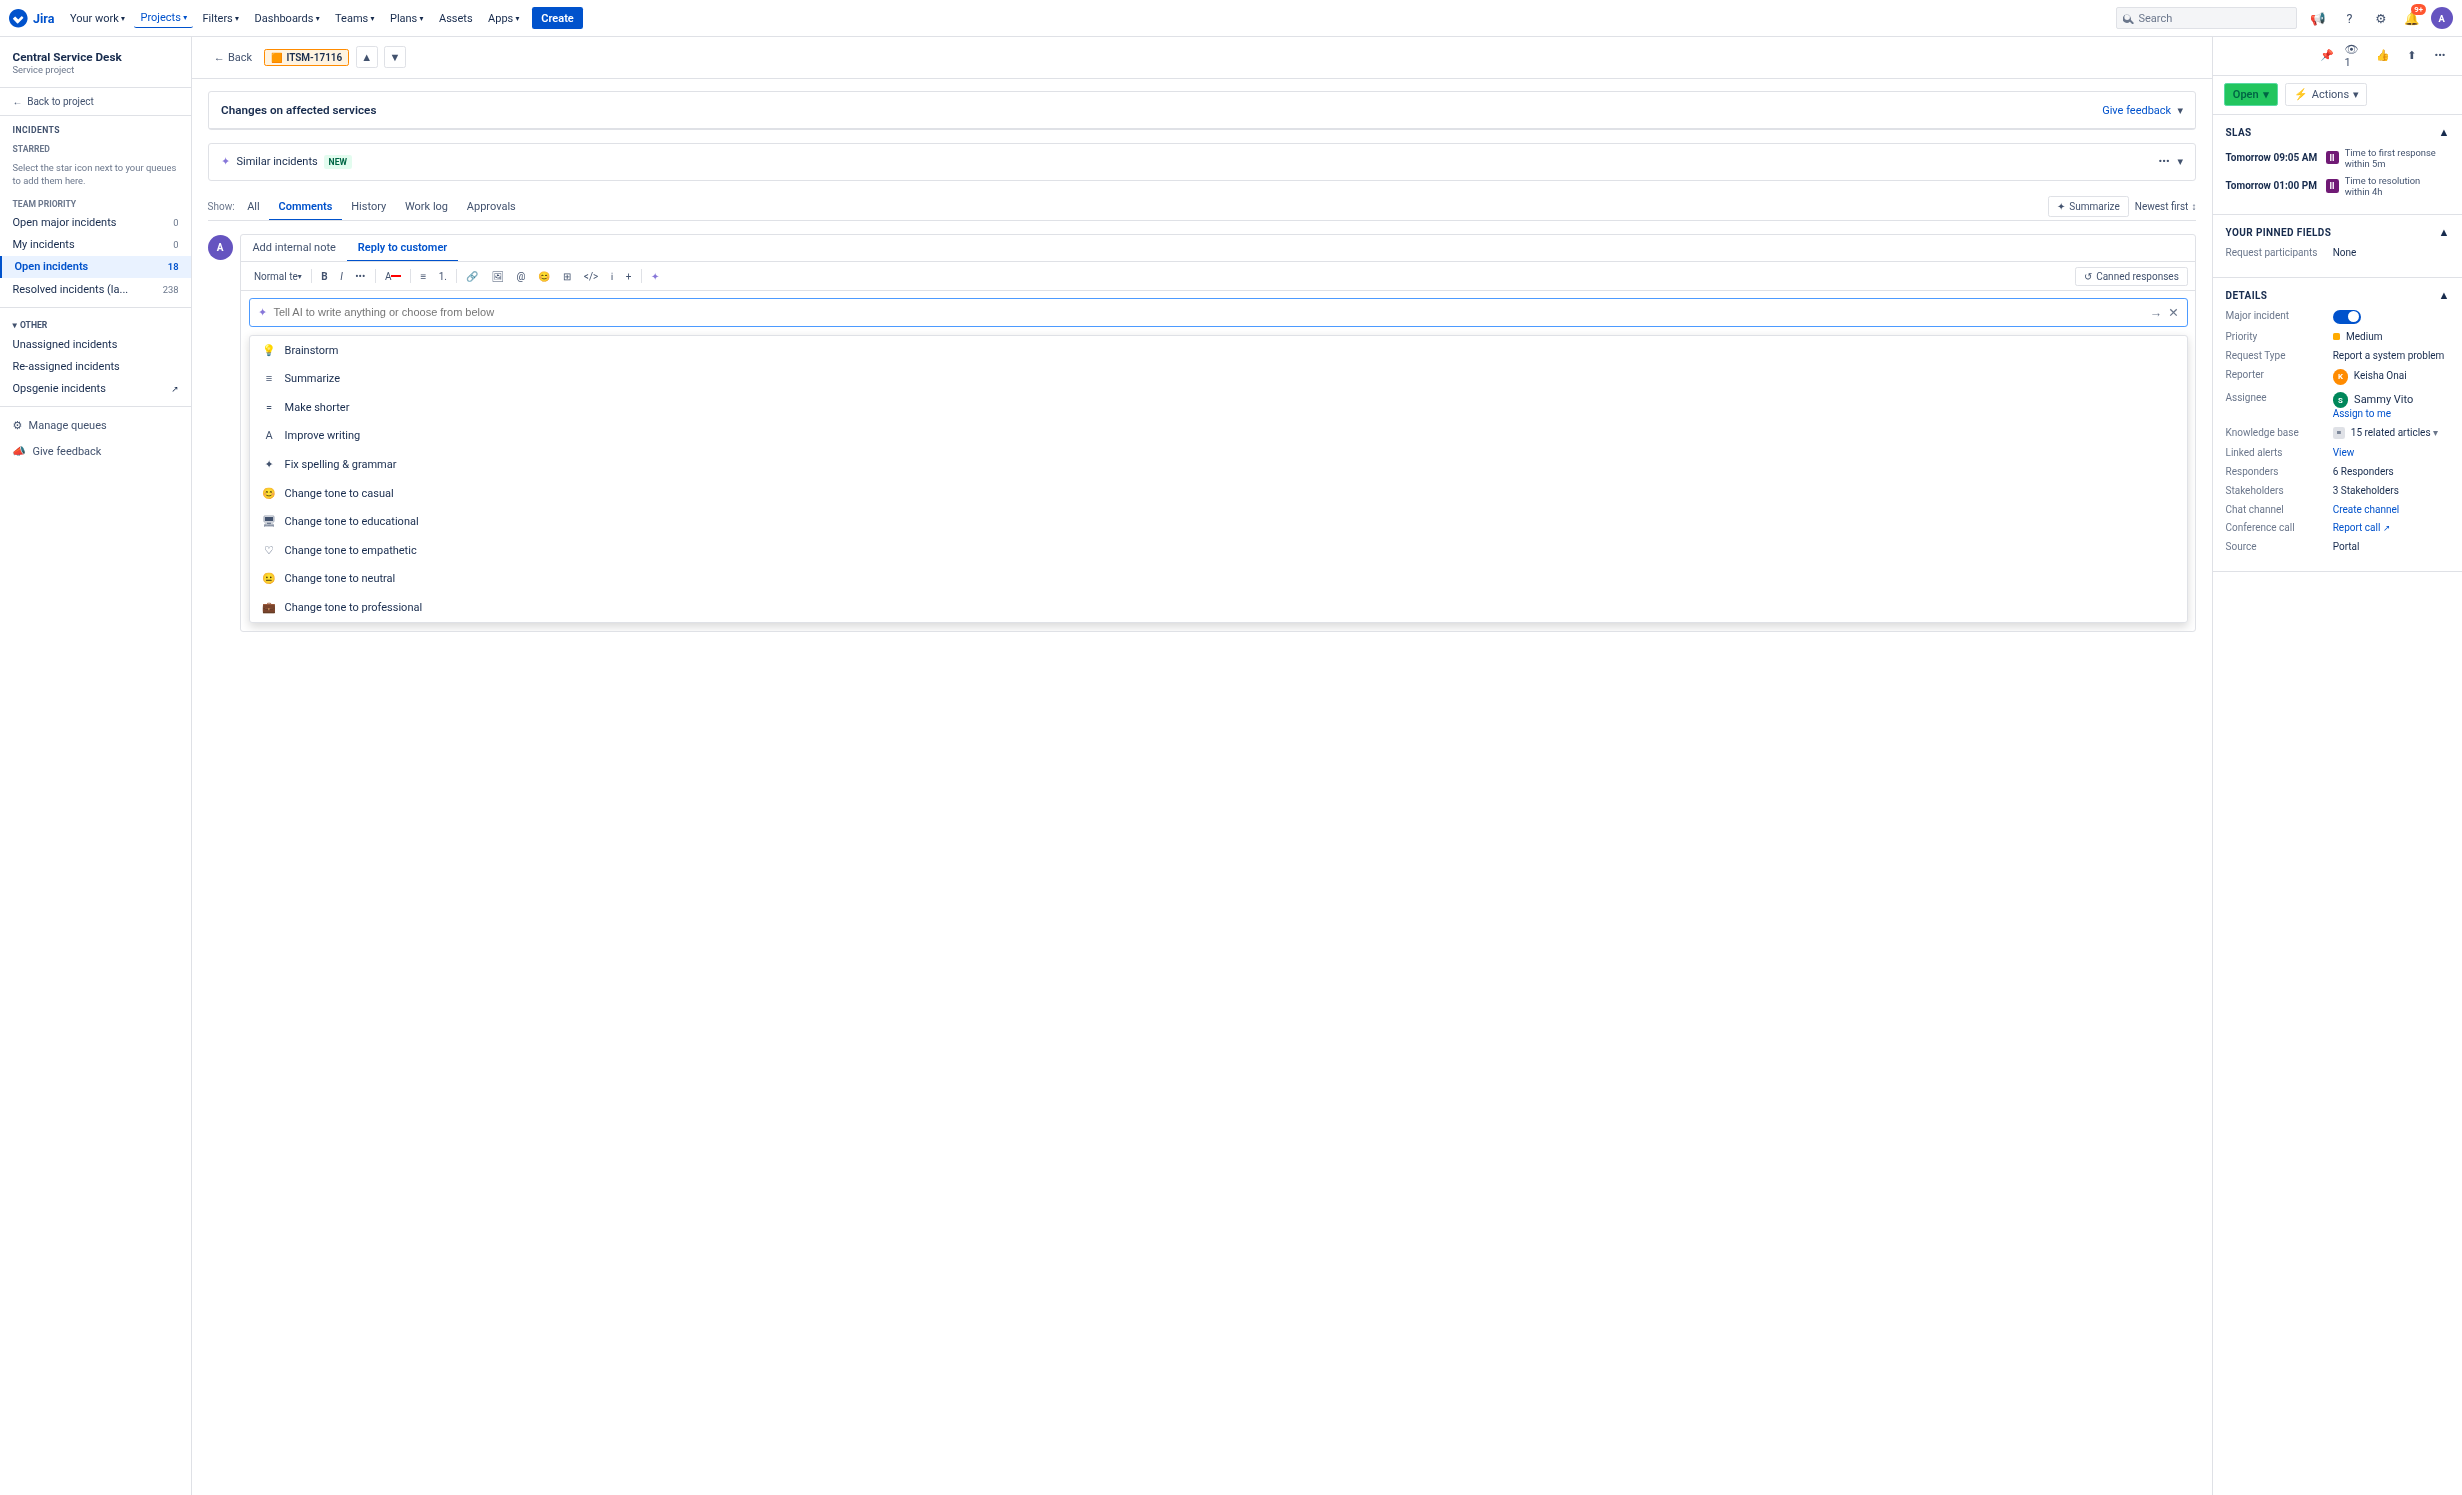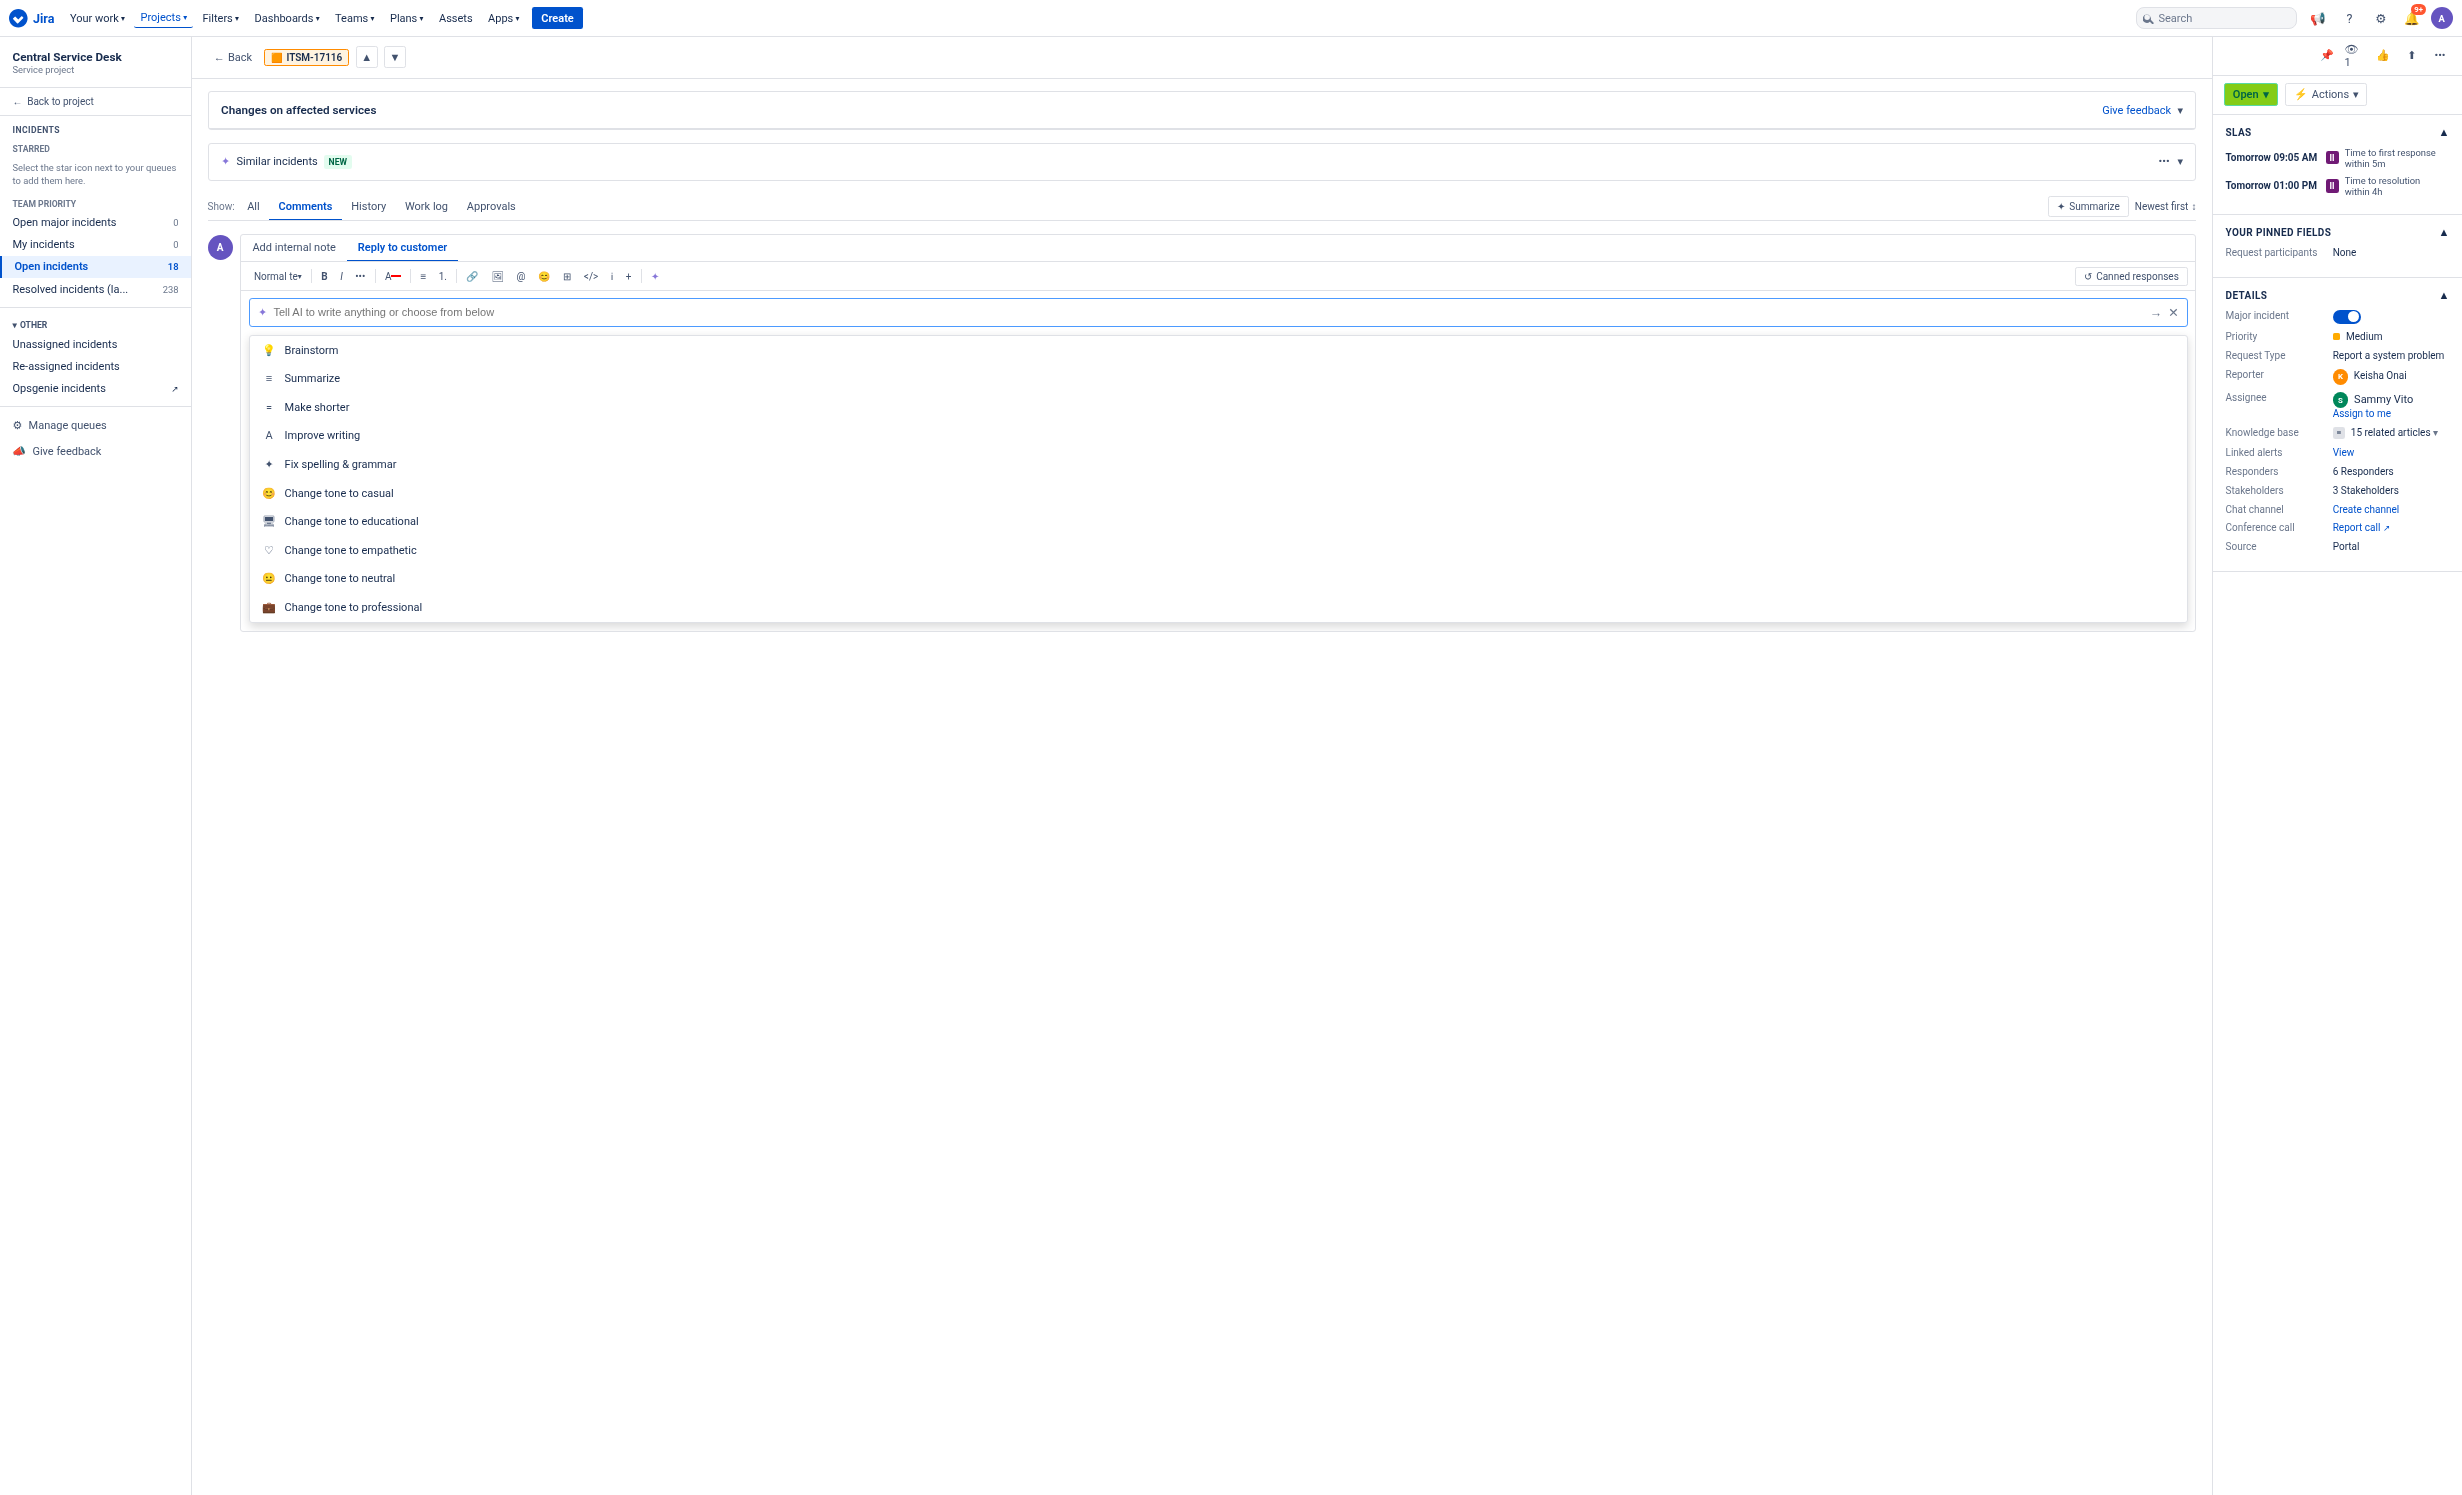--- a/index.html
+++ b/index.html
@@ -6,21 +6,21 @@
     body { font-family: -apple-system, BlinkMacSystemFont, 'Segoe UI', Roboto, sans-serif; font-size: 11px; background: #f4f5f7; color: #172b4d; }
 
     
     .top-nav { display: flex; align-items: center; background: #fff; border-bottom: 0.8px solid #dfe1e6; padding: 0 9.4px; height: 37px; gap: 3.1px; z-index: 100; position: relative; }
     .top-nav .logo { display: flex; align-items: center; gap: 4.7px; font-weight: 700; font-size: 12.5px; color: #0052cc; margin-right: 6.2px; }
     .top-nav .logo svg { width: 19px; height: 19px; }
     .nav-item { padding: 3.1px 6.2px; border-radius: 2.3px; cursor: pointer; font-size: 11px; color: #172b4d; display: flex; align-items: center; gap: 2.3px; white-space: nowrap; }
     .nav-item .chevron { font-size: 7.8px; }
     .nav-create { background: #0052cc; color: #fff; padding: 4.7px 9.4px; border-radius: 2.3px; cursor: pointer; font-weight: 600; margin-left: 3.1px; }
     .nav-spacer { flex: 1; }
-    .nav-search { display: flex; align-items: center; border: 0.8px solid #dfe1e6; border-radius: 8px; padding: 3.1px 6.2px; gap: 4.7px; cursor: text; background: #f4f5f7; width: 161px; font-size: 11px; color: #6b778c; }
+    .nav-search { display: flex; align-items: center; border: 0.8px solid #dfe1e6; border-radius: 2px; padding: 3.1px 6.2px; gap: 4.7px; cursor: text; background: #f4f5f7; width: 181px; font-size: 11px; color: #6b778c; }
     .nav-icons { display: flex; align-items: center; gap: 6.2px; margin-left: 6.2px; }
     .nav-icon-btn { width: 25px; height: 25px; border-radius: 50%; display: flex; align-items: center; justify-content: center; cursor: pointer; color: #42526e; font-size: 12.5px; position: relative; }
     .badge { position: absolute; top: -1.6px; right: -1.6px; background: #ff5630; color: #fff; border-radius: 6.2px; font-size: 7.8px; padding: 0.8px 3.1px; font-weight: 700; }
     .avatar-nav { width: 22px; height: 22px; border-radius: 50%; background: #6554c0; display: flex; align-items: center; justify-content: center; color: #fff; font-size: 9.4px; font-weight: 700; cursor: pointer; }
 
     
     .app-layout { display: flex; height: calc(100vh - 37px); }
 
     
     .sidebar { width: 192px; background: #fff; border-right: 0.8px solid #dfe1e6; overflow-y: auto; flex-shrink: 0; }
@@ -84,21 +84,21 @@
 
     
     .ai-dropdown { position: relative; margin: 0 7.8px 7.8px; background: #fff; border: 0.8px solid #dfe1e6; border-radius: 3.1px; box-shadow: 0 3.1px 9.4px rgba(0,0,0,0.15); }
     .ai-dropdown-item { display: flex; align-items: center; gap: 7.8px; padding: 7.8px 11px; cursor: pointer; font-size: 11px; color: #172b4d; }
     .ai-dropdown-item .item-icon { width: 15.6px; text-align: center; color: #42526e; font-size: 11px; }
 
     
     .right-panel { width: 250px; background: #fff; border-left: 0.8px solid #dfe1e6; overflow-y: auto; flex-shrink: 0; }
     .right-panel-header { display: flex; align-items: center; justify-content: flex-end; gap: 6.2px; padding: 7.8px 11px; border-bottom: 0.8px solid #dfe1e6; }
     .icon-btn { width: 22px; height: 22px; display: flex; align-items: center; justify-content: center; cursor: pointer; color: #42526e; border-radius: 2.3px; font-size: 11px; }
-    .status-btn { display: flex; align-items: center; gap: 4.7px; background: #84cc16; color: #006644; border: 0.8px solid #57d9a3; border-radius: 2.3px; padding: 3.9px 7.8px; cursor: pointer; font-weight: 600; font-size: 11px; }
+    .status-btn { display: flex; align-items: center; gap: 4.7px; background: #22c55e; color: #006644; border: 0.8px solid #57d9a3; border-radius: 2.3px; padding: 3.9px 7.8px; cursor: pointer; font-weight: 600; font-size: 11px; }
     .actions-btn { display: flex; align-items: center; gap: 3.9px; border: 0.8px solid #dfe1e6; border-radius: 2.3px; padding: 3.9px 7.8px; cursor: pointer; font-size: 11px; color: #42526e; }
 
     
     .panel-section { padding: 11px 12.5px; border-bottom: 0.8px solid #dfe1e6; }
     .panel-section-header { display: flex; align-items: center; justify-content: space-between; margin-bottom: 7.8px; cursor: pointer; }
     .panel-section-title { font-size: 10px; font-weight: 700; color: #172b4d; text-transform: uppercase; letter-spacing: 0.04em; }
     .sla-row { display: flex; align-items: center; gap: 6.2px; margin-bottom: 6.2px; }
     .sla-time { font-size: 10px; font-weight: 700; color: #172b4d; min-width: 94px; }
     .sla-pause-icon { background: #701a75; color: #fff; border-radius: 2.3px; padding: 1.6px 3.9px; font-size: 8.6px; font-weight: 700; }
     .sla-label { font-size: 9.4px; color: #42526e; }

